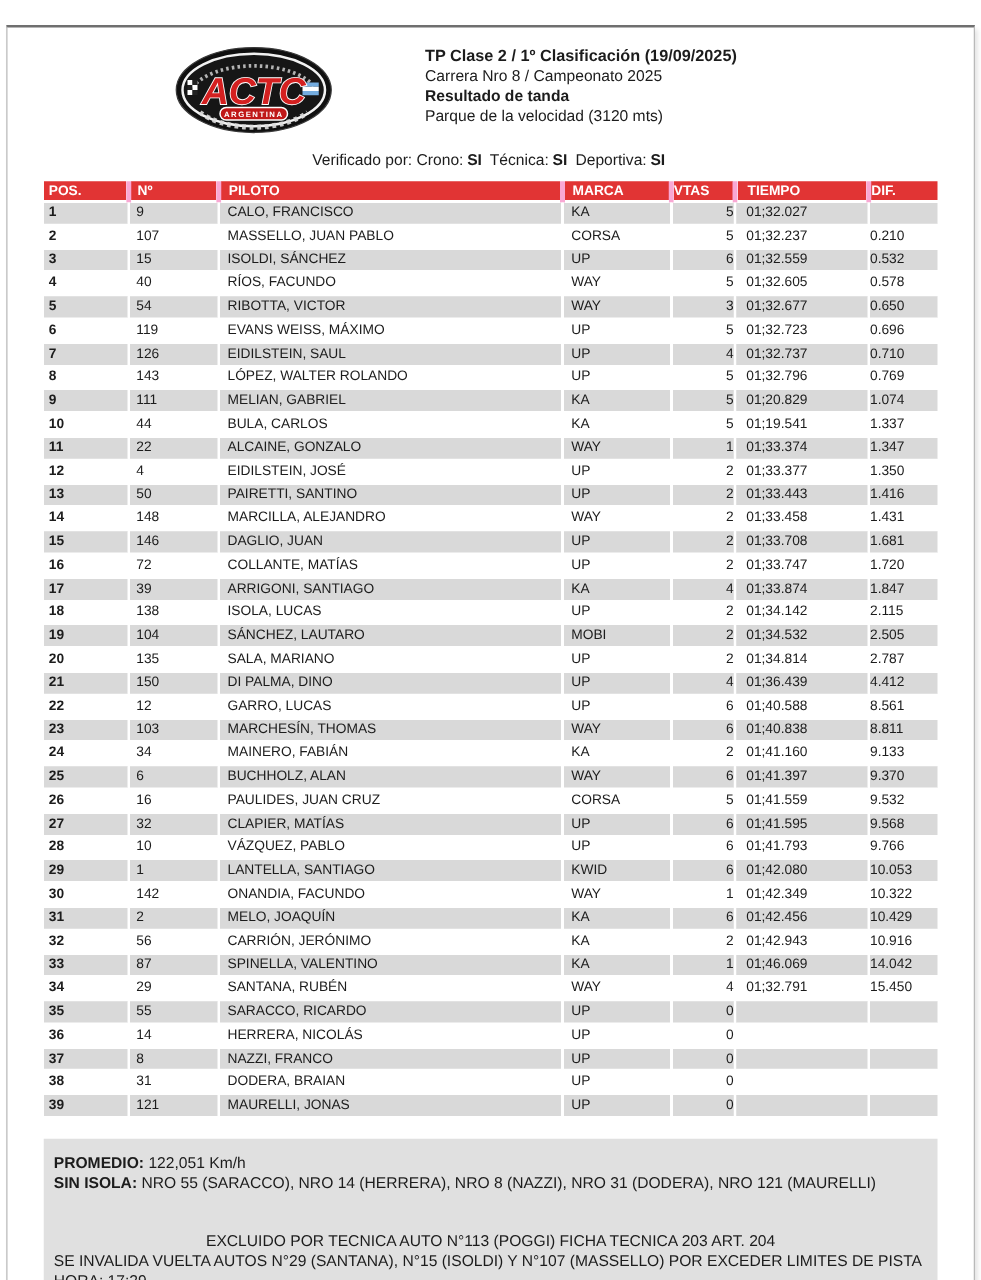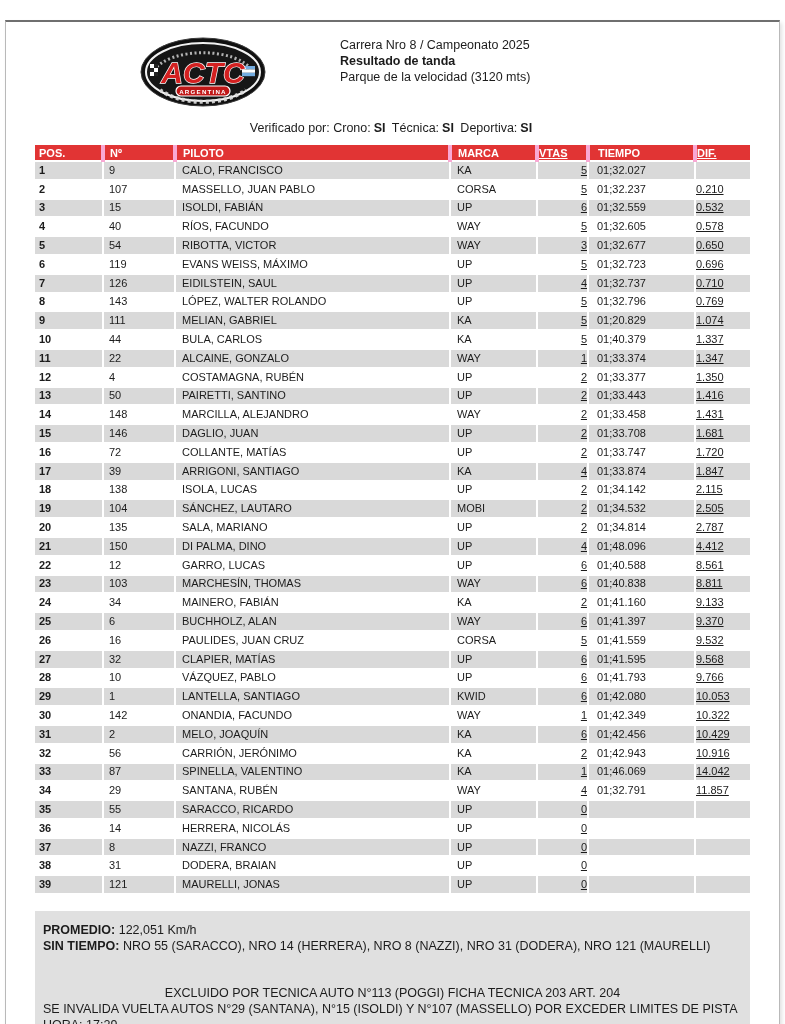--- a/index.html
+++ b/index.html
@@ -39,23 +39,23 @@
     height:16.8px;padding:0;line-height:1;white-space:nowrap;overflow:hidden;
     border-left:2px solid #fff;border-top:2px solid #fff;border-bottom:1px solid #fff;
   }
   table.results td:first-child{border-left:none;}
   table.results tbody tr:nth-child(odd) td{background:var(--row_stripe,#d9d9d9);}
   .col-pos{padding-left:4px !important;font-weight:bold;}
   th.col-pos{padding-left:4px !important;}
   .col-num{padding-left:5px !important;}
   .col-piloto{padding-left:6px !important;}
   .col-marca{padding-left:6px !important;}
-  .col-vtas{text-align:right;text-decoration:underline;}
+  .col-vtas{text-align:right;}
   .col-tiempo{padding-left:8px !important;}
-  .col-dif{text-align:left;padding-right:5px !important;text-decoration:underline;}
+  .col-dif{text-align:left;padding-right:5px !important;}
   th.col-dif{text-align:right;}
   
   .summary-box{
     margin:17px 0 0 29px;width:699px;background:var(--info_box,#e0e0e0);
     padding:11px 8px 10px 8px;font-size:12.5px;line-height:16px;
   }
   .summary-box .b{font-weight:bold;}
   .summary-box .gap-top{margin-top:31px;text-align:center;}
 </style>
 </head>
@@ -82,20 +82,21 @@
           <rect x="104" y="32" width="13" height="3.4" fill="#74acdf"></rect>
           <rect x="104" y="35.4" width="13" height="3.4" fill="#ffffff"></rect>
           <rect x="104" y="38.8" width="13" height="3.4" fill="#74acdf"></rect>
         </g>
         <text x="65" y="49" text-anchor="middle" font-family="Liberation Sans, sans-serif" font-size="30" font-weight="bold" font-style="italic" fill="#d42020" stroke="#ffffff" stroke-width="1.4" paint-order="stroke">ACTC</text>
         <rect x="38" y="52" width="54" height="10" rx="5" fill="#c01818" stroke="#ffffff" stroke-width="1.2"></rect>
         <text x="65" y="59.5" text-anchor="middle" font-family="Liberation Sans, sans-serif" font-size="6.2" font-weight="bold" letter-spacing="1.2" fill="#ffffff">ARGENTINA</text>
       </svg>
     </div>
     <div class="head-text">
+      <div class="l1">TP Clase 2 / 1º Clasificación (19/09/2025)</div>
       <div class="l2">Carrera Nro 8 / Campeonato 2025</div>
       <div class="l3">Resultado de tanda</div>
       <div class="l4">Parque de la velocidad (3120 mts)</div>
     </div>
   </div>
 
   <div class="verify-line">
     <span>Verificado por: Crono:</span><span class="b">SI</span>
     <span>Técnica:</span><span class="b">SI</span>
     <span>Deportiva:</span><span class="b">SI</span>
@@ -137,21 +138,21 @@
           <td class="col-num">107</td>
           <td class="col-piloto">MASSELLO, JUAN PABLO</td>
           <td class="col-marca">CORSA</td>
           <td class="col-vtas">5</td>
           <td class="col-tiempo">01;32.237</td>
           <td class="col-dif">0.210</td>
         </tr>
         <tr>
           <td class="col-pos">3</td>
           <td class="col-num">15</td>
-          <td class="col-piloto">ISOLDI, FABIÁN</td>
+          <td class="col-piloto">ISOLDI, SÁNCHEZ</td>
           <td class="col-marca">UP</td>
           <td class="col-vtas">6</td>
           <td class="col-tiempo">01;32.559</td>
           <td class="col-dif">0.532</td>
         </tr>
         <tr>
           <td class="col-pos">4</td>
           <td class="col-num">40</td>
           <td class="col-piloto">RÍOS, FACUNDO</td>
           <td class="col-marca">WAY</td>
@@ -203,36 +204,36 @@
           <td class="col-vtas">5</td>
           <td class="col-tiempo">01;20.829</td>
           <td class="col-dif">1.074</td>
         </tr>
         <tr>
           <td class="col-pos">10</td>
           <td class="col-num">44</td>
           <td class="col-piloto">BULA, CARLOS</td>
           <td class="col-marca">KA</td>
           <td class="col-vtas">5</td>
-          <td class="col-tiempo">01;40.379</td>
+          <td class="col-tiempo">01;19.541</td>
           <td class="col-dif">1.337</td>
         </tr>
         <tr>
           <td class="col-pos">11</td>
           <td class="col-num">22</td>
           <td class="col-piloto">ALCAINE, GONZALO</td>
           <td class="col-marca">WAY</td>
           <td class="col-vtas">1</td>
           <td class="col-tiempo">01;33.374</td>
           <td class="col-dif">1.347</td>
         </tr>
         <tr>
           <td class="col-pos">12</td>
           <td class="col-num">4</td>
-          <td class="col-piloto">COSTAMAGNA, RUBÉN</td>
+          <td class="col-piloto">EIDILSTEIN, JOSÉ</td>
           <td class="col-marca">UP</td>
           <td class="col-vtas">2</td>
           <td class="col-tiempo">01;33.377</td>
           <td class="col-dif">1.350</td>
         </tr>
         <tr>
           <td class="col-pos">13</td>
           <td class="col-num">50</td>
           <td class="col-piloto">PAIRETTI, SANTINO</td>
           <td class="col-marca">UP</td>
@@ -302,21 +303,21 @@
           <td class="col-vtas">2</td>
           <td class="col-tiempo">01;34.814</td>
           <td class="col-dif">2.787</td>
         </tr>
         <tr>
           <td class="col-pos">21</td>
           <td class="col-num">150</td>
           <td class="col-piloto">DI PALMA, DINO</td>
           <td class="col-marca">UP</td>
           <td class="col-vtas">4</td>
-          <td class="col-tiempo">01;48.096</td>
+          <td class="col-tiempo">01;36.439</td>
           <td class="col-dif">4.412</td>
         </tr>
         <tr>
           <td class="col-pos">22</td>
           <td class="col-num">12</td>
           <td class="col-piloto">GARRO, LUCAS</td>
           <td class="col-marca">UP</td>
           <td class="col-vtas">6</td>
           <td class="col-tiempo">01;40.588</td>
           <td class="col-dif">8.561</td>
@@ -420,21 +421,21 @@
           <td class="col-tiempo">01;46.069</td>
           <td class="col-dif">14.042</td>
         </tr>
         <tr>
           <td class="col-pos">34</td>
           <td class="col-num">29</td>
           <td class="col-piloto">SANTANA, RUBÉN</td>
           <td class="col-marca">WAY</td>
           <td class="col-vtas">4</td>
           <td class="col-tiempo">01;32.791</td>
-          <td class="col-dif">11.857</td>
+          <td class="col-dif">15.450</td>
         </tr>
         <tr>
           <td class="col-pos">35</td>
           <td class="col-num">55</td>
           <td class="col-piloto">SARACCO, RICARDO</td>
           <td class="col-marca">UP</td>
           <td class="col-vtas">0</td>
           <td class="col-tiempo"></td>
           <td class="col-dif"></td>
         </tr>
@@ -472,19 +473,19 @@
           <td class="col-marca">UP</td>
           <td class="col-vtas">0</td>
           <td class="col-tiempo"></td>
           <td class="col-dif"></td>
         </tr>
       </tbody>
   </table>
 
   <div class="summary-box">
     <div><span class="b">PROMEDIO:</span> <span>122,051 Km/h</span></div>
-    <div><span class="b">SIN TIEMPO:</span> <span>NRO 55 (SARACCO), NRO 14 (HERRERA), NRO 8 (NAZZI), NRO 31 (DODERA), NRO 121 (MAURELLI)</span></div>
+    <div><span class="b">SIN ISOLA:</span> <span>NRO 55 (SARACCO), NRO 14 (HERRERA), NRO 8 (NAZZI), NRO 31 (DODERA), NRO 121 (MAURELLI)</span></div>
     <div class="gap-top">EXCLUIDO POR TECNICA AUTO N°113 (POGGI) FICHA TECNICA 203 ART. 204</div>
     <div>SE INVALIDA VUELTA AUTOS N°29 (SANTANA), N°15 (ISOLDI) Y N°107 (MASSELLO) POR EXCEDER LIMITES DE PISTA</div>
     <div>HORA: 17:29</div>
   </div>
 
 </div>
 
 </body></html>

